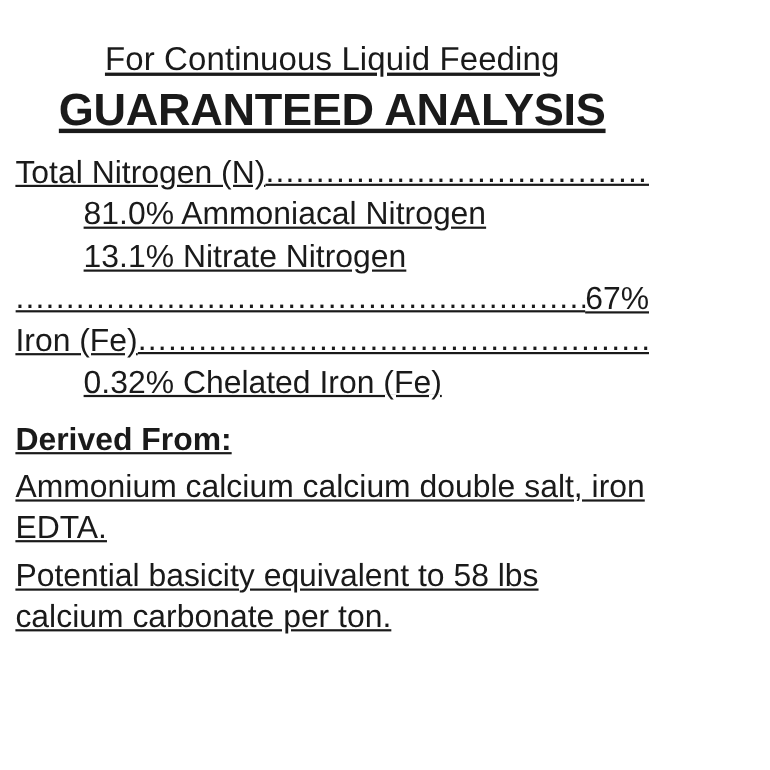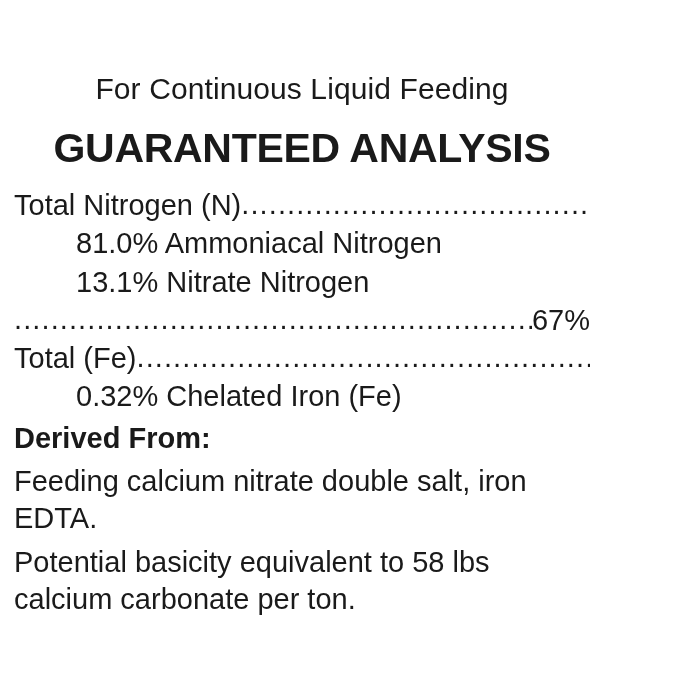--- a/index.html
+++ b/index.html
@@ -11,37 +11,38 @@
     height: 700px;
     background: #ffffff;
     font-family: "Liberation Sans", sans-serif;
     color: #1a1a1a;
     overflow: hidden;
   }
   .label {
     width: 604px;
     height: 700px;
     box-sizing: border-box;
-    padding: 64px 14px 0 14px;
+    padding: 30px 14px 0 14px;
     position: relative;
+    text-decoration: underline;
   }
   .subtitle {
     text-align: center;
     font-size: 30px;
     line-height: 1.1;
     font-weight: 400;
     letter-spacing: 0.1px;
     margin: 8px 0 2px 0;
   }
   .title {
     text-align: center;
     font-size: 41px;
     font-weight: 700;
     letter-spacing: -0.3px;
-    margin: 20px 0 14px 0;
+    margin: 6px 0 14px 0;
     white-space: nowrap;
   }
   .analysis {
     margin-top: 2px;
   }
   .row {
     display: flex;
     align-items: baseline;
     font-size: 29px;
     line-height: 1.32;
@@ -64,21 +65,21 @@
     flex: 0 0 auto;
   }
   .sub {
     font-size: 29px;
     line-height: 1.32;
     padding-left: 62px;
   }
   .derived-heading {
     font-size: 29px;
     font-weight: 700;
-    margin-top: 4px;
+    margin-top: 14px;
     line-height: 1.3;
   }
   .para {
     font-size: 29px;
     line-height: 1.28;
     margin-top: 6px;
     max-width: 672px;
   }
   .para.spaced {
   }
@@ -101,26 +102,26 @@
 
     <div class="sub">81.0% Ammoniacal Nitrogen</div>
     <div class="sub">13.1% Nitrate Nitrogen</div>
 
     <div class="row">
       <span class="leader">.........................................................................................</span>
       <span class="value">67%</span>
     </div>
 
     <div class="row">
-      <span class="name">Total (Fe)</span>
+      <span class="name">Iron (Fe)</span>
       <span class="leader">..............................................................................................</span>
     </div>
 
     <div class="sub">0.32% Chelated Iron (Fe)</div>
 
   </div>
 
   <div class="derived-heading">Derived From:</div>
-  <div class="para">Feeding calcium nitrate double salt, iron EDTA.</div>
+  <div class="para">Ammonium calcium calcium double salt, iron EDTA.</div>
 
   <div class="para spaced">Potential basicity equivalent to 58 lbs calcium carbonate per ton.</div>
 
 </div>
 
 </body></html>

